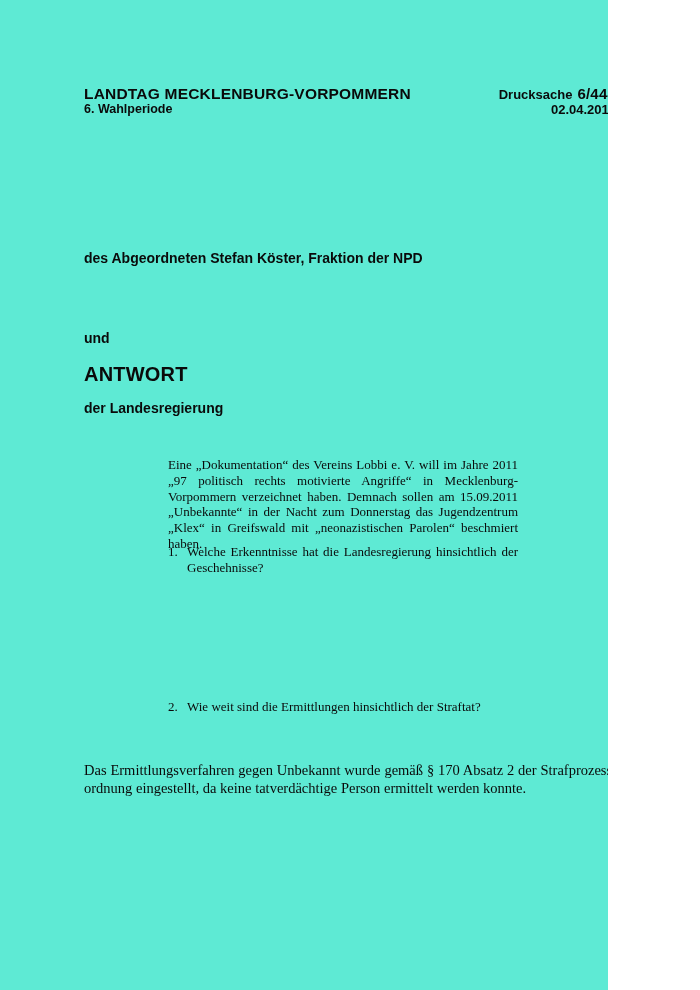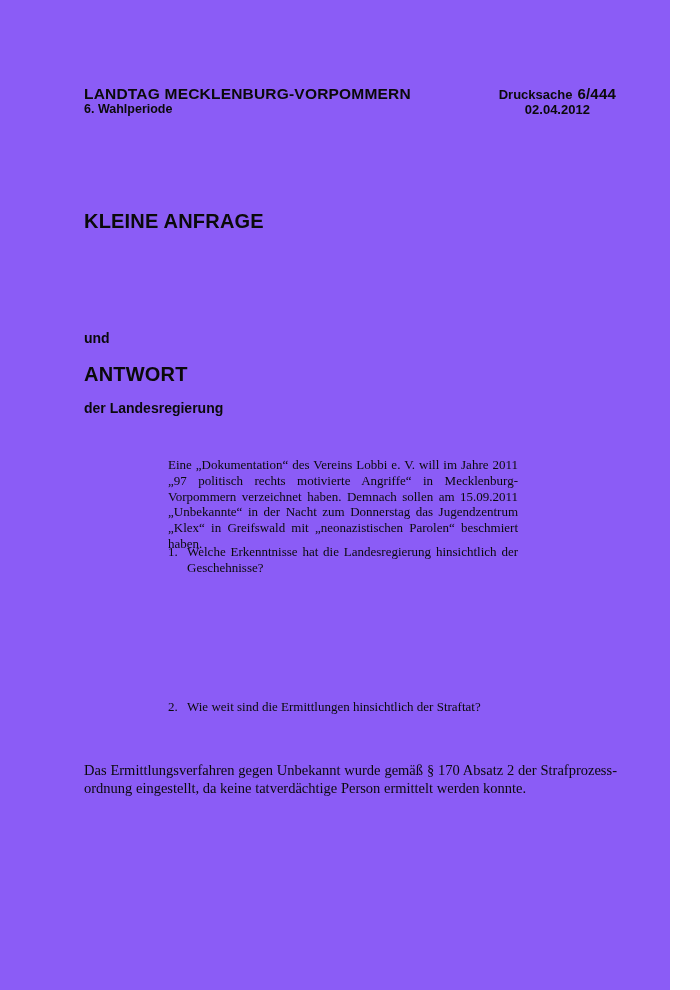--- a/index.html
+++ b/index.html
@@ -2,44 +2,44 @@
 <html lang="de"><head>
 <meta charset="utf-8">
 <title>Drucksache 6/444</title>
 <style>
   * { margin: 0; padding: 0; box-sizing: border-box; }
   html, body { background: #ffffff; }
   body { width: 700px; }
 
   .page {
     position: relative;
-    width: 670px;
+    width: 608px;
     height: 990px;
-    background: #8b5cf6;
+    background: #5eead4;
     color: #0a0a0a;
     overflow: hidden;
   }
 
   .sans  { font-family: "Liberation Sans", sans-serif; font-weight: bold; }
   .serif { font-family: "Liberation Serif", serif; }
 
   
   .doc-header {
     position: absolute;
     left: 84px;
     top: 85px;
     width: 532px;
     display: flex;
     justify-content: space-between;
     align-items: flex-start;
   }
   .parliament { font-size: 15.5px; letter-spacing: 0.2px; line-height: 17px; }
   .term       { font-size: 12.5px; line-height: 15px; }
 
-  .docket { text-align: center; margin-left: 48px; }
+  .docket { text-align: right; margin-left: 48px; }
   .docket-line { display: flex; align-items: baseline; gap: 5px; }
   .docket-label  { font-size: 13px; }
   .docket-number { font-size: 15px; letter-spacing: 0.2px; }
   .doc-date      { font-size: 13px; line-height: 15px; }
 
   
   .abs { position: absolute; left: 84px; }
   .big-heading   { font-size: 20px; letter-spacing: 0.2px; }
   .sub-heading   { font-size: 14px; }
 
@@ -112,21 +112,21 @@
     </div>
     <div class="docket">
       <div class="docket-line">
         <span class="sans docket-label">Drucksache</span>
         <span class="sans docket-number">6/444</span>
       </div>
       <div class="sans doc-date">02.04.2012</div>
     </div>
   </div>
 
-  <div class="abs sans big-heading t-request">KLEINE ANFRAGE</div>
+  <div class="abs sans sub-heading t-author">des Abgeordneten Stefan Köster, Fraktion der NPD</div>
   <div class="abs sans sub-heading t-connector">und</div>
   <div class="abs sans big-heading t-answer">ANTWORT</div>
   <div class="abs sans sub-heading t-source">der Landesregierung</div>
 
   <div class="serif preamble">Eine „Dokumentation“ des Vereins Lobbi e. V. will im Jahre 2011 „97 politisch rechts motivierte Angriffe“ in Mecklenburg-Vorpommern verzeichnet haben. Demnach sollen am 15.09.2011 „Unbekannte“ in der Nacht zum Donnerstag das Jugendzentrum „Klex“ in Greifswald mit „neonazistischen Parolen“ beschmiert haben.</div>
 
   <div class="serif question question-1">
     <span class="q-num">1.</span>
     <span class="q-text">Welche Erkenntnisse hat die Landesregierung hinsichtlich der Geschehnisse?</span>
   </div>

